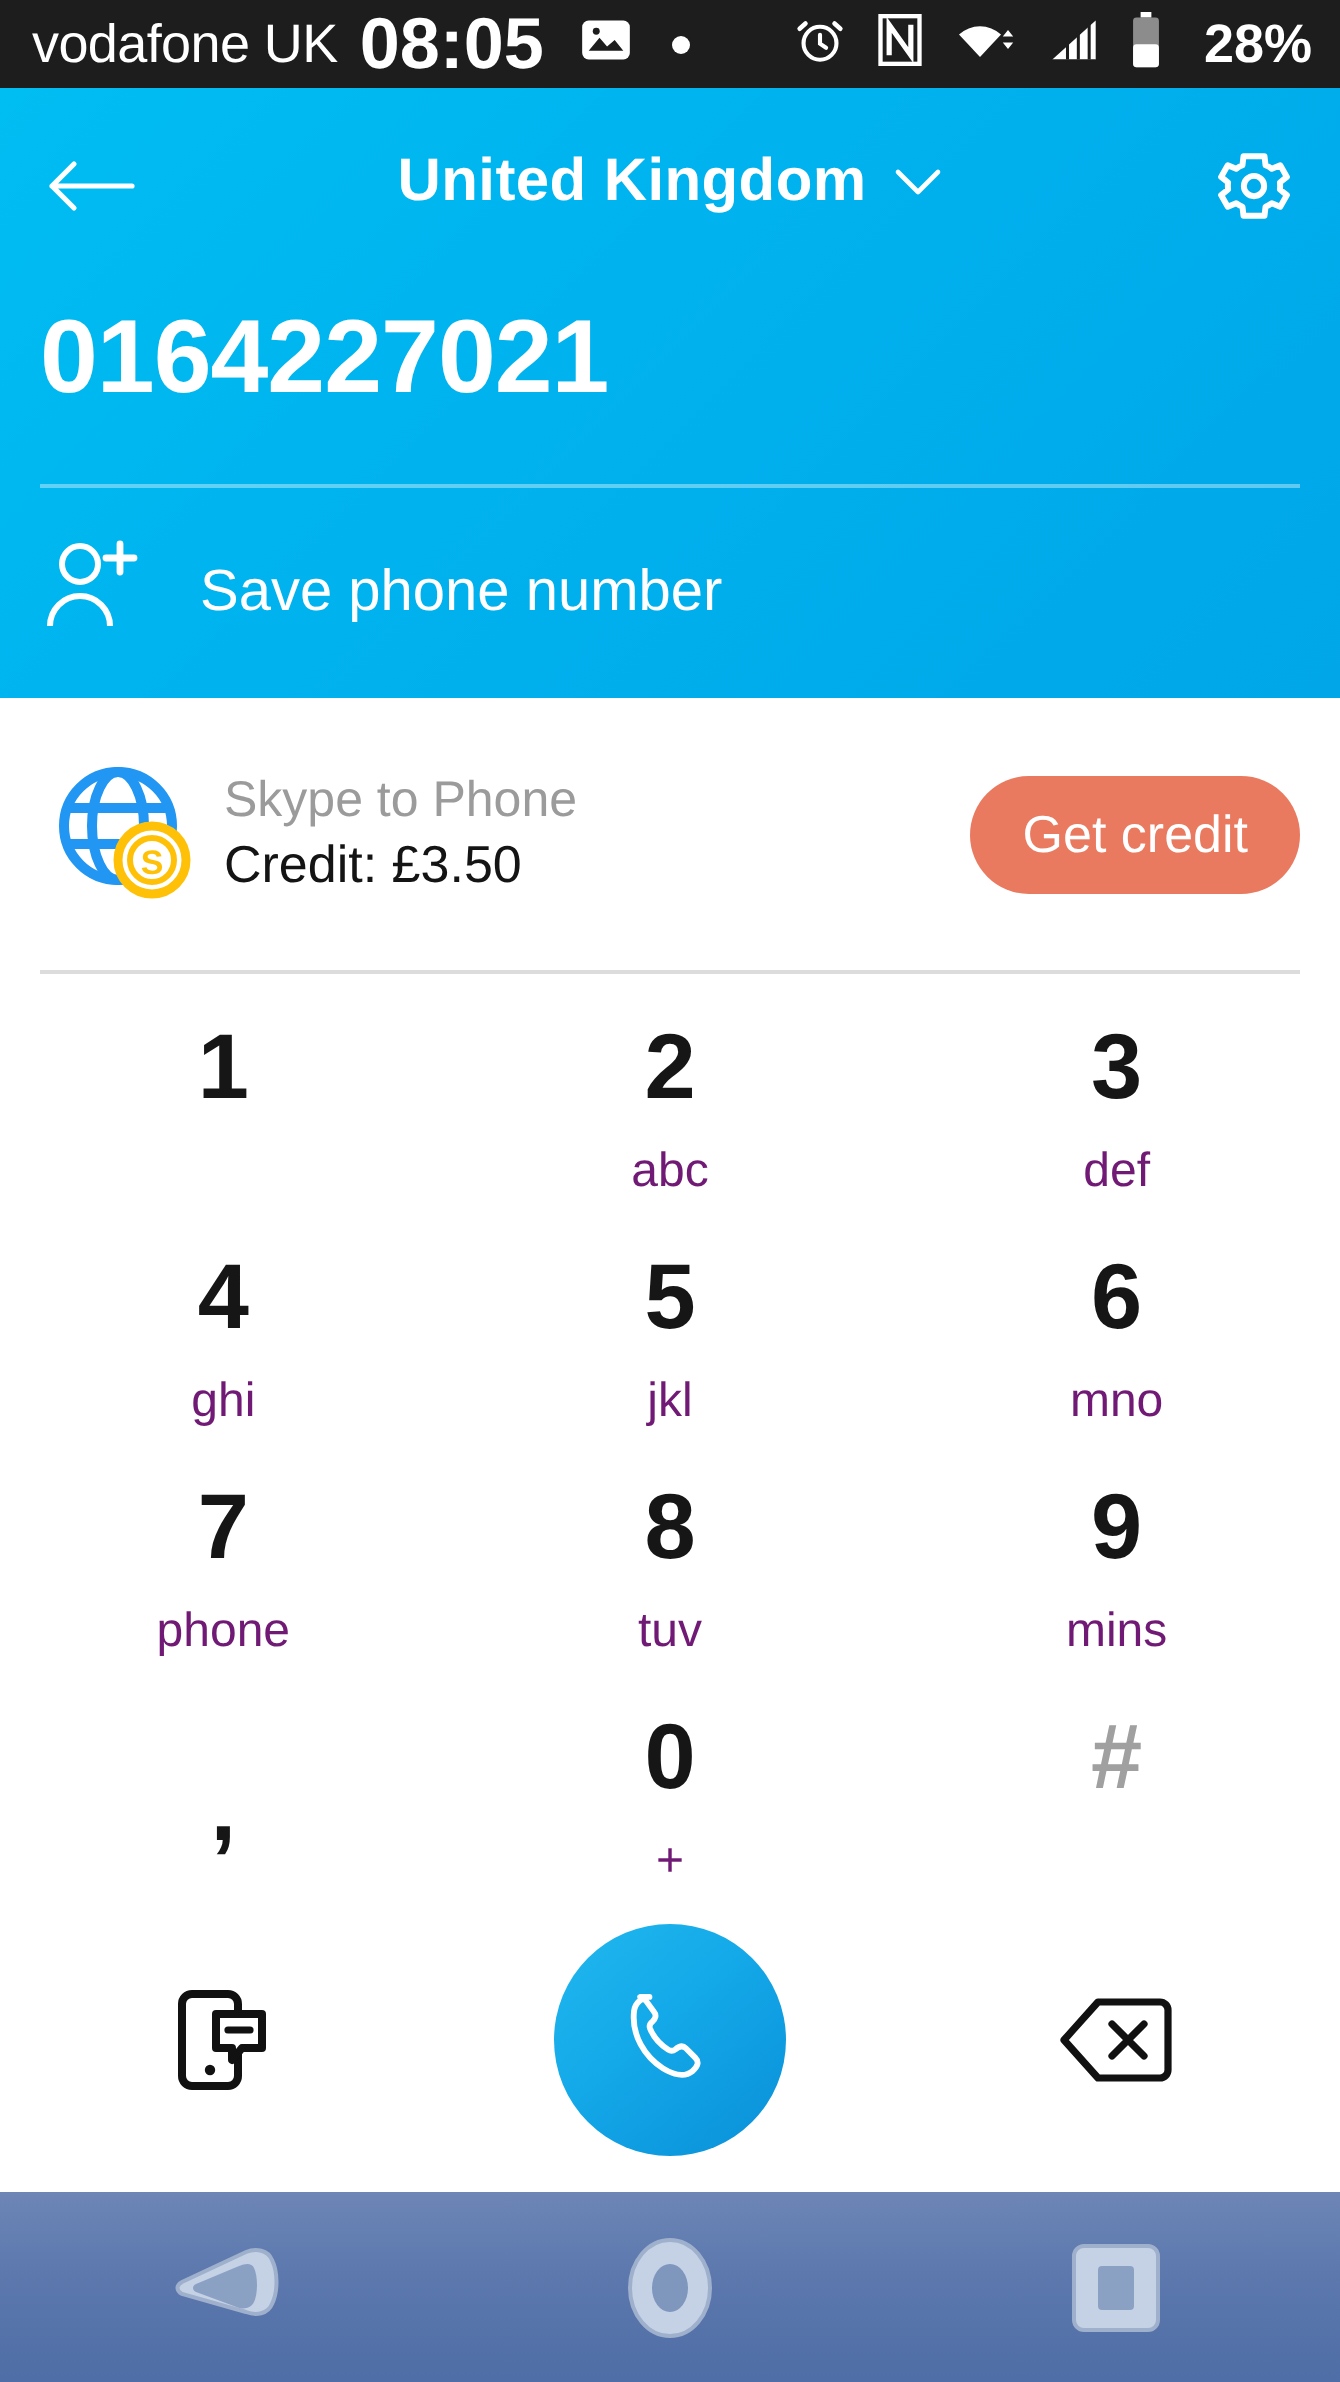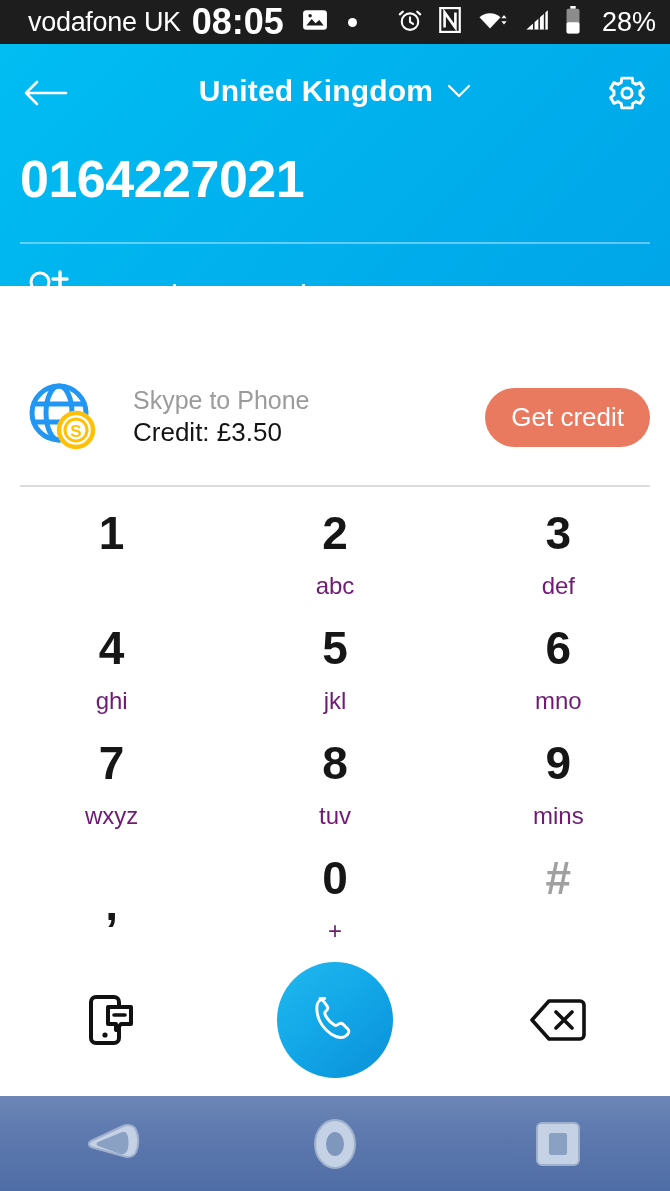--- a/index.html
+++ b/index.html
@@ -8,33 +8,33 @@
     background:#ffffff;
     font-family:"Liberation Sans", sans-serif;
     overflow:hidden;
   }
   #screen { position:relative; width:670px; height:1191px; background:#fff; }
 
   
   .statusbar{
     position:absolute; top:0; left:0; width:670px; height:44px;
     background:#1d1d1d; color:#fff;
-    display:flex; align-items:center; padding:0 14px 0 28px;
+    display:flex; align-items:center; padding:0 14px 0 16px;
   }
   .sb-carrier{ font-size:27px; letter-spacing:-0.3px; white-space:nowrap; }
   .sb-time{ font-size:36px; font-weight:bold; margin-left:11px; white-space:nowrap; }
   .sb-left-icons{ display:flex; align-items:center; gap:20px; margin-left:18px; }
   .sb-spacer{ flex:1; }
   .sb-right-icons{ display:flex; align-items:center; gap:15px; }
-  .sb-pct{ font-size:27px; font-weight:normal; margin-left:6px; }
+  .sb-pct{ font-size:27px; font-weight:bold; margin-left:6px; }
   .dot{ width:9px; height:9px; border-radius:50%; background:#fff; }
 
   
   .header{
-    position:absolute; top:44px; left:0; width:670px; height:242px;
+    position:absolute; top:44px; left:0; width:670px; height:305px;
     background:linear-gradient(135deg,#00bdf2 0%,#00b2ee 45%,#00a6e8 100%);
     color:#fff;
     text-decoration:underline;
   }
   .hdr-top{ position:relative; height:96px; }
   .back-arrow{
     position:absolute; left:22px; top:32px; width:46px; height:34px;
     cursor:pointer;
   }
   .hdr-title-wrap{
@@ -48,31 +48,31 @@
   .phone-number{
     position:absolute; left:20px; top:105px;
     font-size:52px; font-weight:bold; letter-spacing:-0.5px;
   }
   .hdr-divider{
     position:absolute; left:20px; top:198px; width:630px; height:2px;
     background:rgba(255,255,255,0.38);
   }
   .save-row{
     position:absolute; left:20px; top:216px; height:72px;
-    display:flex; align-items:center; gap:5px; cursor:pointer;
+    display:flex; align-items:center; gap:24px; cursor:pointer;
   }
   .save-label{ font-size:29px; }
 
   
   .credit{
     position:absolute; top:349px; left:0; width:670px; height:136px;
     background:#fff; display:flex; align-items:center; padding:0 20px;
   }
   .globe-wrap{ width:74px; height:74px; margin-left:6px; flex:none; }
-  .credit-text{ margin-left:33px; flex:1; }
+  .credit-text{ margin-left:12px; flex:1; }
   .credit-title{ font-size:25px; color:#9b9b9b; line-height:1.25; }
   .credit-line{ font-size:26px; font-weight:normal; color:#141414; line-height:1.25; }
   .get-credit{
     flex:none; background:#e97a5f; color:#fff;
     font-size:26px; border:none; border-radius:34px;
     padding:14px 26px; cursor:pointer; font-family:inherit;text-align:center;
   }
   .credit-divider{
     position:absolute; top:485px; left:20px; width:630px; height:2px; background:#dcdcdc;
   }
@@ -256,21 +256,21 @@
       <span class="key-digit">5</span>
       <span class="key-sub">jkl</span>
     </div>
     <div class="key">
       <span class="key-digit">6</span>
       <span class="key-sub">mno</span>
     </div>
 
     <div class="key">
       <span class="key-digit">7</span>
-      <span class="key-sub">wxyz</span>
+      <span class="key-sub">phone</span>
     </div>
     <div class="key">
       <span class="key-digit">8</span>
       <span class="key-sub">tuv</span>
     </div>
     <div class="key">
       <span class="key-digit">9</span>
       <span class="key-sub">mins</span>
     </div>
 

